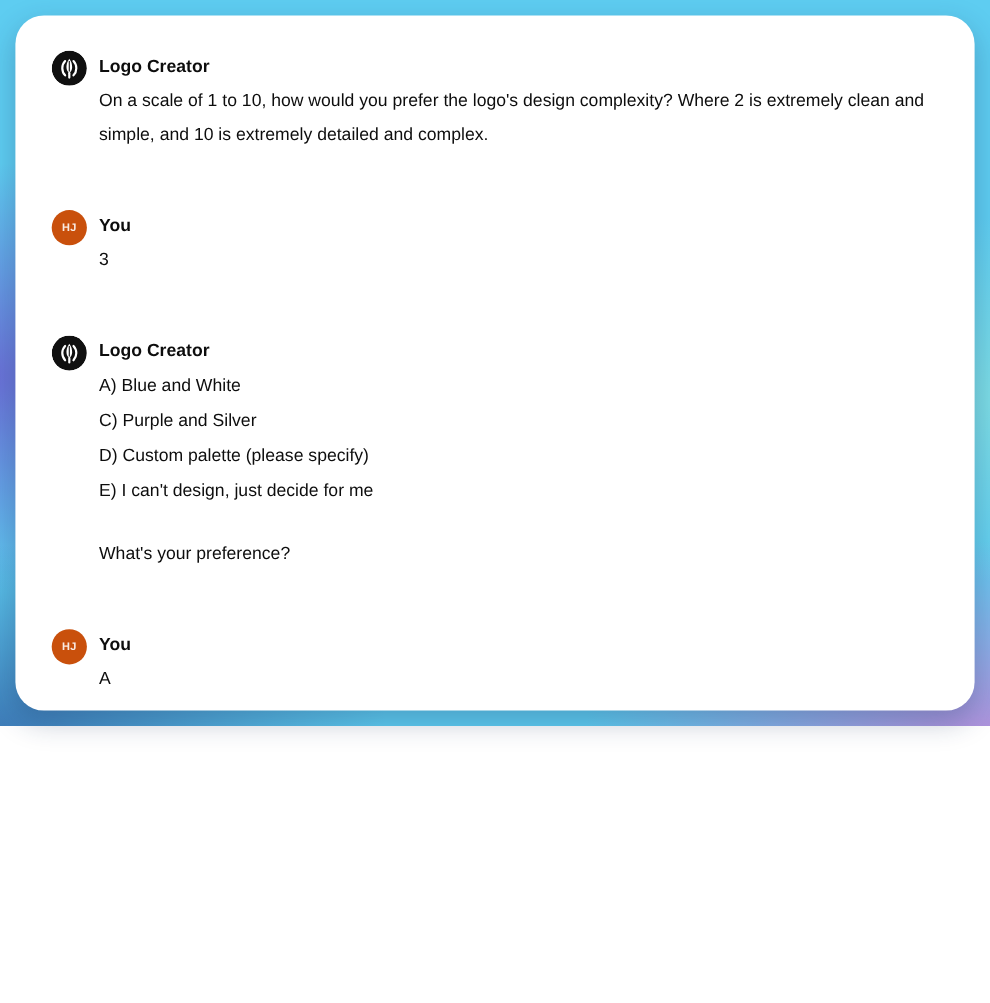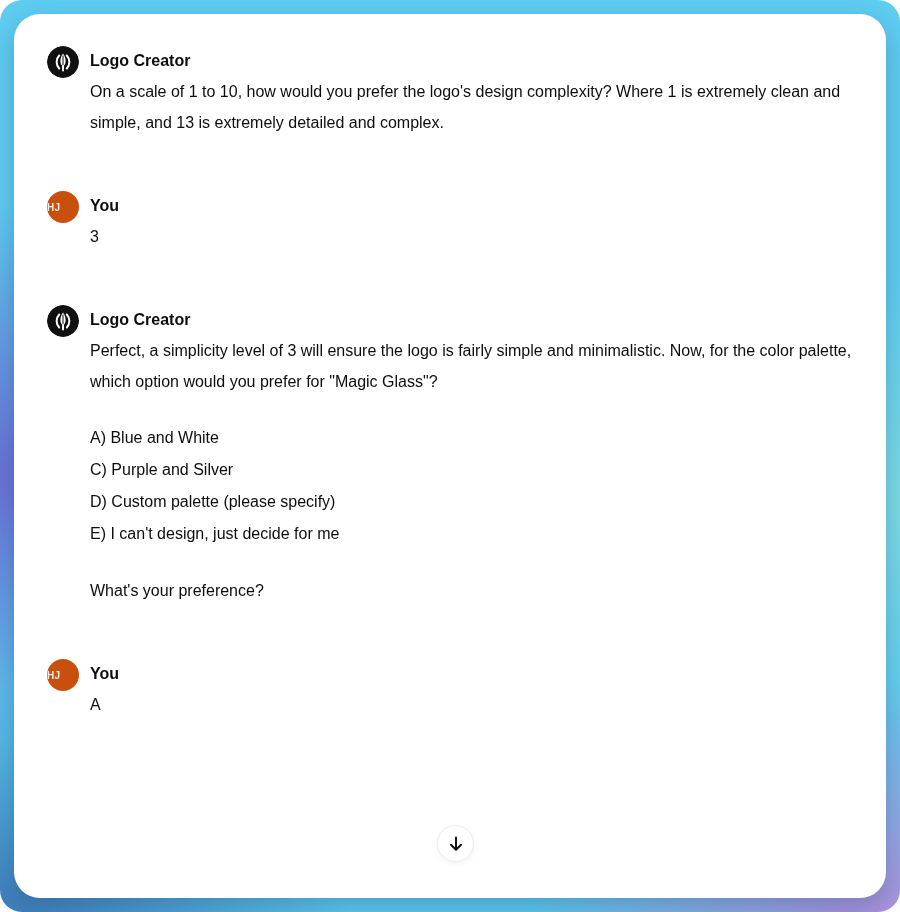--- a/index.html
+++ b/index.html
@@ -4,28 +4,27 @@
 <style>
   html, body { margin: 0; padding: 0; }
   body {
     width: 900px; height: 912px;
     font-family: "Liberation Sans", "DejaVu Sans", sans-serif;
     color: #0d0d0d;
     overflow: hidden;
   }
   .bg {
     position: relative;
-    width: 900px; height: 912px;
+    width: 900px; height: 660px;
     background-color: #5ecdf1;
     background-image:
       radial-gradient(ellipse 50% 32% at 0% 100%, #3e7db9, rgba(62,125,185,0) 78%),
       radial-gradient(ellipse 55% 38% at 100% 103%, #b68cd9, rgba(182,140,217,0) 75%),
       radial-gradient(ellipse 55% 40% at -2% 52%, #6a6fd6, rgba(106,111,214,0) 74%),
       radial-gradient(ellipse 45% 35% at 102% 55%, #7edde4, rgba(126,221,228,0) 72%);
-    border-radius: 22px;
   }
   .card {
     position: absolute;
     left: 14px; top: 14px; right: 14px; bottom: 14px;
     background: #ffffff;
     border-radius: 26px;
     box-shadow: 0 10px 26px rgba(25, 45, 90, 0.28);
     padding: 32px 33px 30px 33px;
     box-sizing: border-box;
     overflow: hidden;
@@ -33,21 +32,21 @@
   .turn {
     display: flex;
     gap: 11px;
     margin-bottom: 53px;
   }
   .turn:last-of-type { margin-bottom: 0; }
   .avatar {
     flex: none;
     width: 32px; height: 32px;
     border-radius: 50%;
-    display: flex; align-items: center; 
+    display: flex; align-items: center; justify-content: center;
     overflow: hidden;
   }
   .avatar.user {
     background: #c9500c;
   }
   .avatar.user span {
     color: rgba(255,255,255,0.88);
     font-size: 10px;
     font-weight: 700;
     letter-spacing: 0.3px;
@@ -95,21 +94,21 @@
           <circle cx="16" cy="16" r="16" fill="#101010"></circle>
           <path d="M12.2 9.5 A9.5 9.5 0 0 0 12.2 22.5" stroke="#ffffff" stroke-width="2" fill="none" stroke-linecap="round"></path>
           <path d="M19.8 9.5 A9.5 9.5 0 0 1 19.8 22.5" stroke="#ffffff" stroke-width="2" fill="none" stroke-linecap="round"></path>
           <path d="M16 7.5 C18 10 18.6 13 18.6 15 C18.6 17.8 17.5 19.5 16 20.5 C14.5 19.5 13.4 17.8 13.4 15 C13.4 13 14 10 16 7.5 Z" fill="#ffffff"></path>
           <line x1="16" y1="9.5" x2="16" y2="19" stroke="#101010" stroke-width="1"></line>
           <line x1="16" y1="20.5" x2="16" y2="24.5" stroke="#ffffff" stroke-width="2" stroke-linecap="round"></line>
         </svg>
       </div>
       <div class="content">
         <div class="author">Logo Creator</div>
-        <p>On a scale of 1 to 10, how would you prefer the logo's design complexity? Where 1 is extremely clean and simple, and 13 is extremely detailed and complex.</p>
+        <p>On a scale of 1 to 10, how would you prefer the logo's design complexity? Where 2 is extremely clean and simple, and 10 is extremely detailed and complex.</p>
       </div>
     </div>
 
     <div class="turn">
       <div class="avatar user">
         <span>HJ</span>
       </div>
       <div class="content">
         <div class="author">You</div>
         <p>3</p>
@@ -122,21 +121,20 @@
           <circle cx="16" cy="16" r="16" fill="#101010"></circle>
           <path d="M12.2 9.5 A9.5 9.5 0 0 0 12.2 22.5" stroke="#ffffff" stroke-width="2" fill="none" stroke-linecap="round"></path>
           <path d="M19.8 9.5 A9.5 9.5 0 0 1 19.8 22.5" stroke="#ffffff" stroke-width="2" fill="none" stroke-linecap="round"></path>
           <path d="M16 7.5 C18 10 18.6 13 18.6 15 C18.6 17.8 17.5 19.5 16 20.5 C14.5 19.5 13.4 17.8 13.4 15 C13.4 13 14 10 16 7.5 Z" fill="#ffffff"></path>
           <line x1="16" y1="9.5" x2="16" y2="19" stroke="#101010" stroke-width="1"></line>
           <line x1="16" y1="20.5" x2="16" y2="24.5" stroke="#ffffff" stroke-width="2" stroke-linecap="round"></line>
         </svg>
       </div>
       <div class="content">
         <div class="author">Logo Creator</div>
-        <p>Perfect, a simplicity level of 3 will ensure the logo is fairly simple and minimalistic. Now, for the color palette, which option would you prefer for "Magic Glass"?</p>
         <div class="options">
           <div class="option-line">A) Blue and White</div>
           <div class="option-line">C) Purple and Silver</div>
           <div class="option-line">D) Custom palette (please specify)</div>
           <div class="option-line">E) I can't design, just decide for me</div>
         </div>
         <p>What's your preference?</p>
       </div>
     </div>
 

